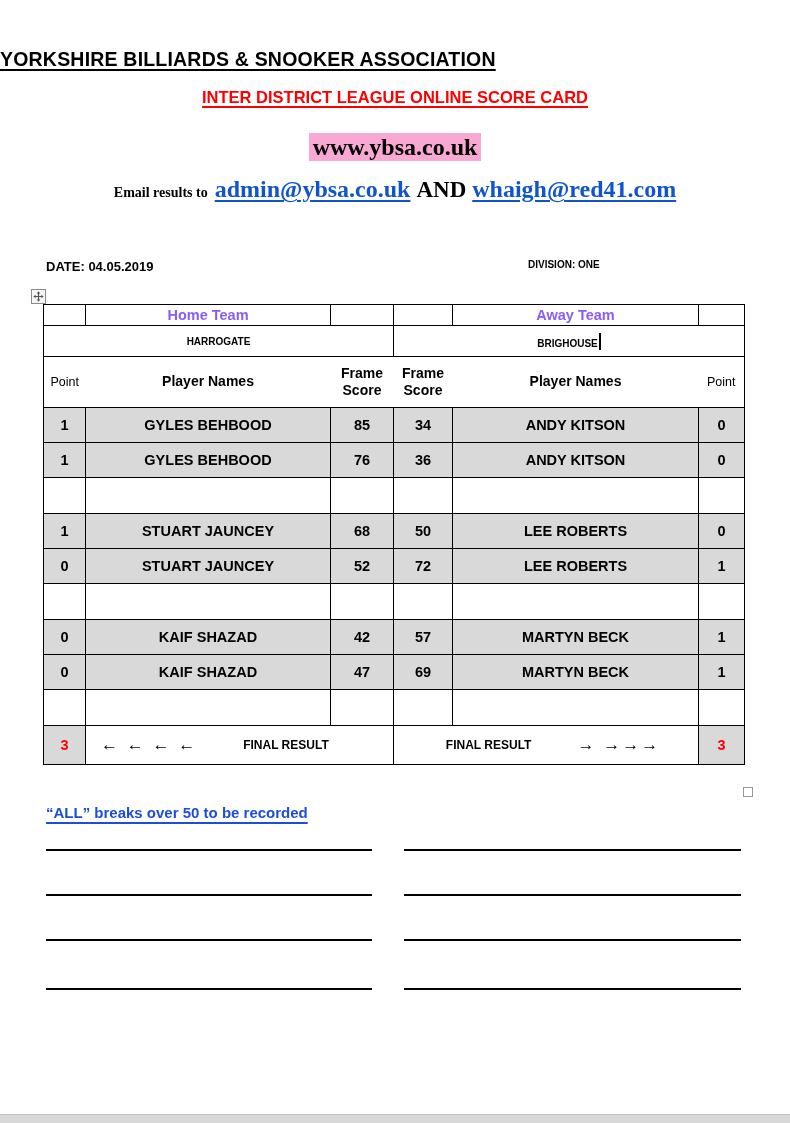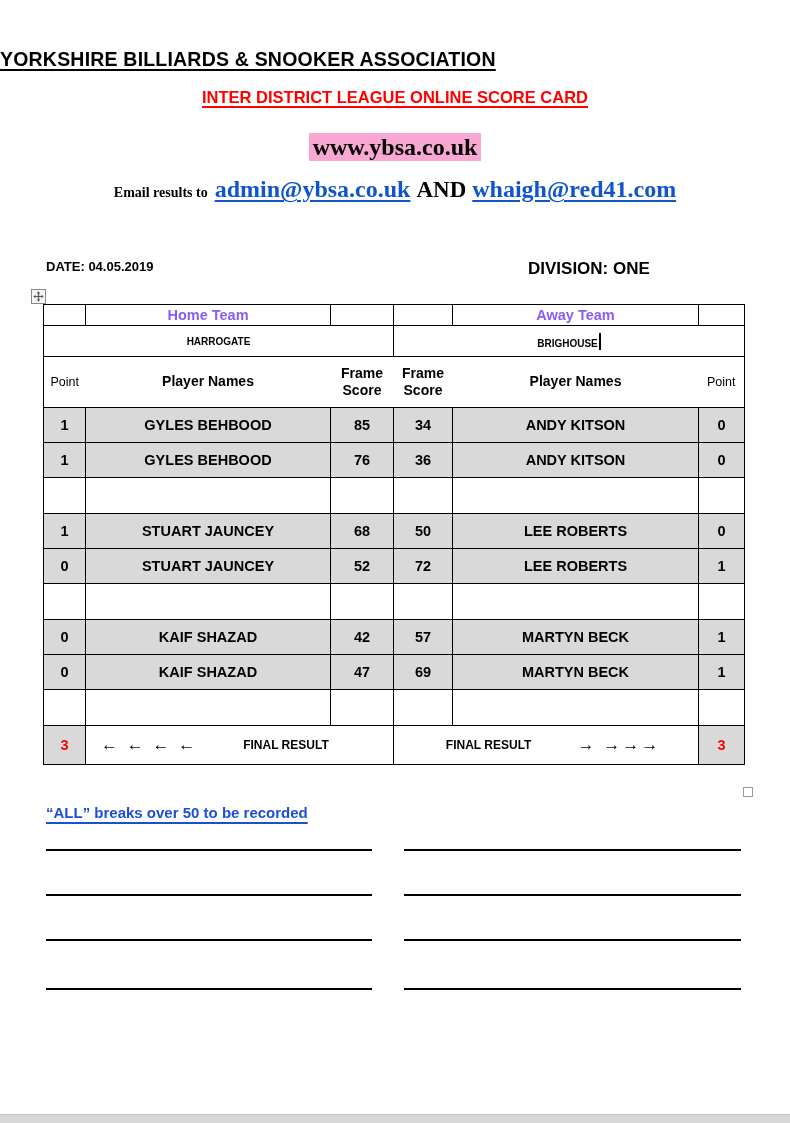--- a/index.html
+++ b/index.html
@@ -30,21 +30,21 @@
   }
   .email-line .prefix { font-size:14px; font-weight:bold; margin-right:7px; }
   .email-line .lnk {
     font-size:24px; font-weight:bold; color:#1155CC;
     text-decoration:underline; text-decoration-thickness:2px; text-underline-offset:3px;
   }
   .email-line .conj { font-size:23px; font-weight:bold; margin:8px 6px; }
 
   
   .meta-date { position:absolute; left:46px; top:259px; font-size:13px; font-weight:bold; }
-  .meta-division { position:absolute; left:528px; top:259px; font-size:17px; font-weight:bold; }
+  .meta-division { position:absolute; left:528px; top:259px; font-size:10px; font-weight:bold; }
 
   
   .move-handle {
     position:absolute; left:31px; top:289px; width:15px; height:15px;
     border:1px solid #8a8a8a; background:#f5f5f5; box-sizing:border-box;
     display:flex; align-items:center; justify-content:center;
   }
   .resize-handle {
     position:absolute; left:743px; top:787px; width:10px; height:10px;
     border:1px solid #9a9a9a; background:#fff; box-sizing:border-box;

